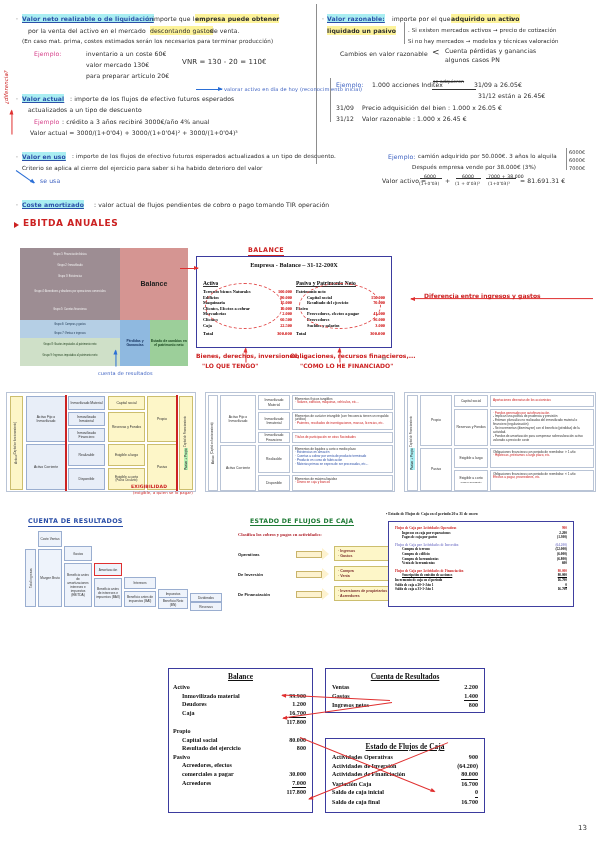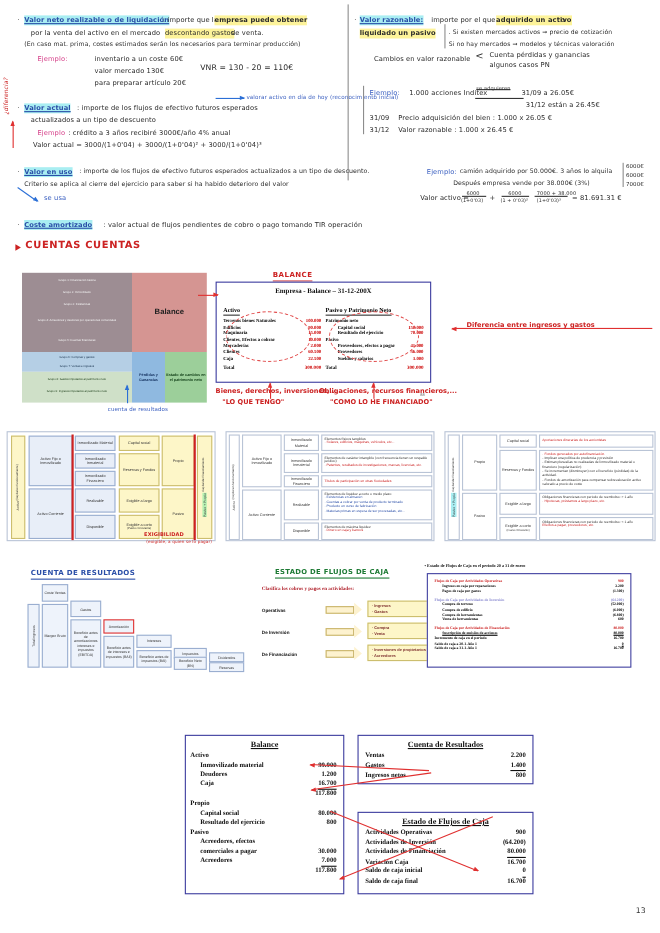--- a/index.html
+++ b/index.html
@@ -197,21 +197,21 @@
   <div class="hw" style="left:445px; top:176px;">+</div>
   <div class="hw" style="left:462px; top:172px; font-size:4.6px;">6000</div>
   <div class="rule" style="left:456px; top:178px; width:25px; height:.7px; background:#333;"></div>
   <div class="hw" style="left:455px; top:179px; font-size:4.4px;">(1 + 0'03)²</div>
   <div class="hw" style="left:488px; top:172px; font-size:4.6px;">7000 + 38.000</div>
   <div class="rule" style="left:486px; top:178px; width:30px; height:.7px; background:#333;"></div>
   <div class="hw" style="left:488px; top:179px; font-size:4.4px;">(1+0'03)³</div>
   <div class="hw" style="left:520px; top:176px;">= 81.691.31 €</div>
 
   <div class="tri" style="left:14px; top:222px;"></div>
-  <div class="sec-title" style="left:23px; top:218px;">CUENTAS CUENTAS</div>
+  <div class="sec-title" style="left:23px; top:218px;">EBITDA ANUALES</div>
 
   <div class="cmap" style="left:20px; top:248px; width:168px; height:118px;">
     <div class="cm-cell" style="left:0;top:0;width:100px;height:72px;background:#9d8d93;"></div>
     <div class="cm-cell" style="left:0;top:72px;width:100px;height:18px;background:#b5cfe5;"></div>
     <div class="cm-cell" style="left:0;top:90px;width:100px;height:28px;background:#cfe0c8;"></div>
     <div class="cm-cell" style="left:100px;top:0;width:68px;height:72px;background:#d59592;font-size:7px;font-weight:bold;color:#1f1f1f;">Balance</div>
     <div class="cm-cell" style="left:100px;top:72px;width:30px;height:46px;background:#8fb9e0;font-size:3.4px;font-weight:bold;color:#13305e;">Pérdidas y Ganancias</div>
     <div class="cm-cell" style="left:130px;top:72px;width:38px;height:46px;background:#9ccf9a;font-size:3.4px;font-weight:bold;color:#14421a;">Estado de cambios en el patrimonio neto</div>
 
     <div class="cm-cell" style="left:2px;top:3px;width:96px;height:7px;font-size:2.6px;color:#f2f2f2;">Grupo 1: Financiación básica</div>

